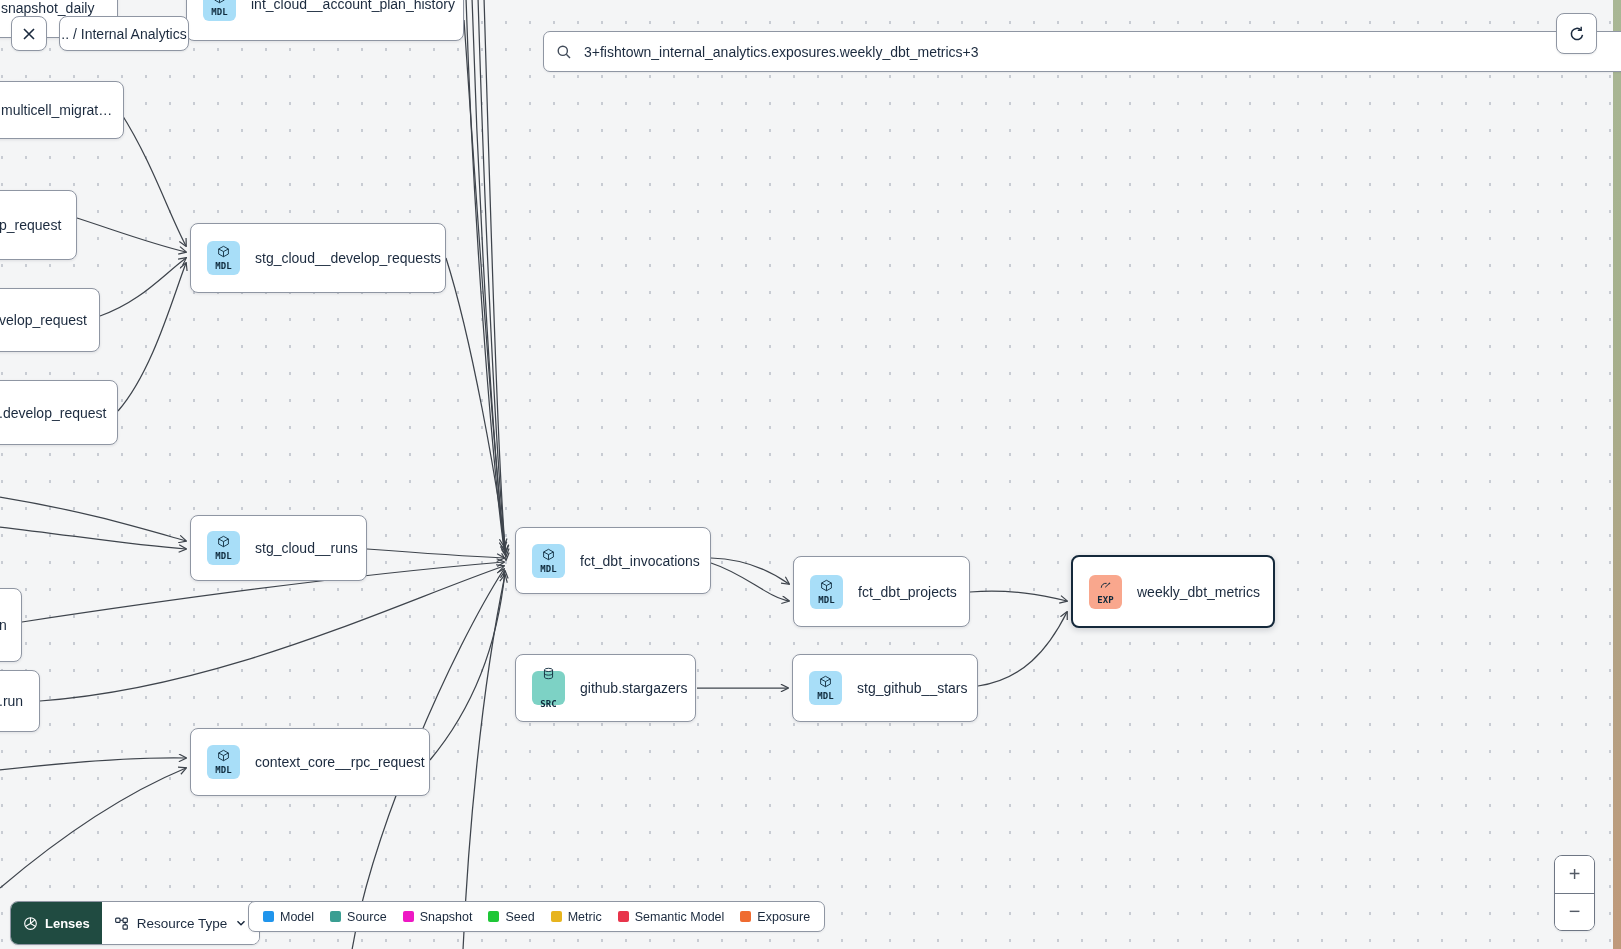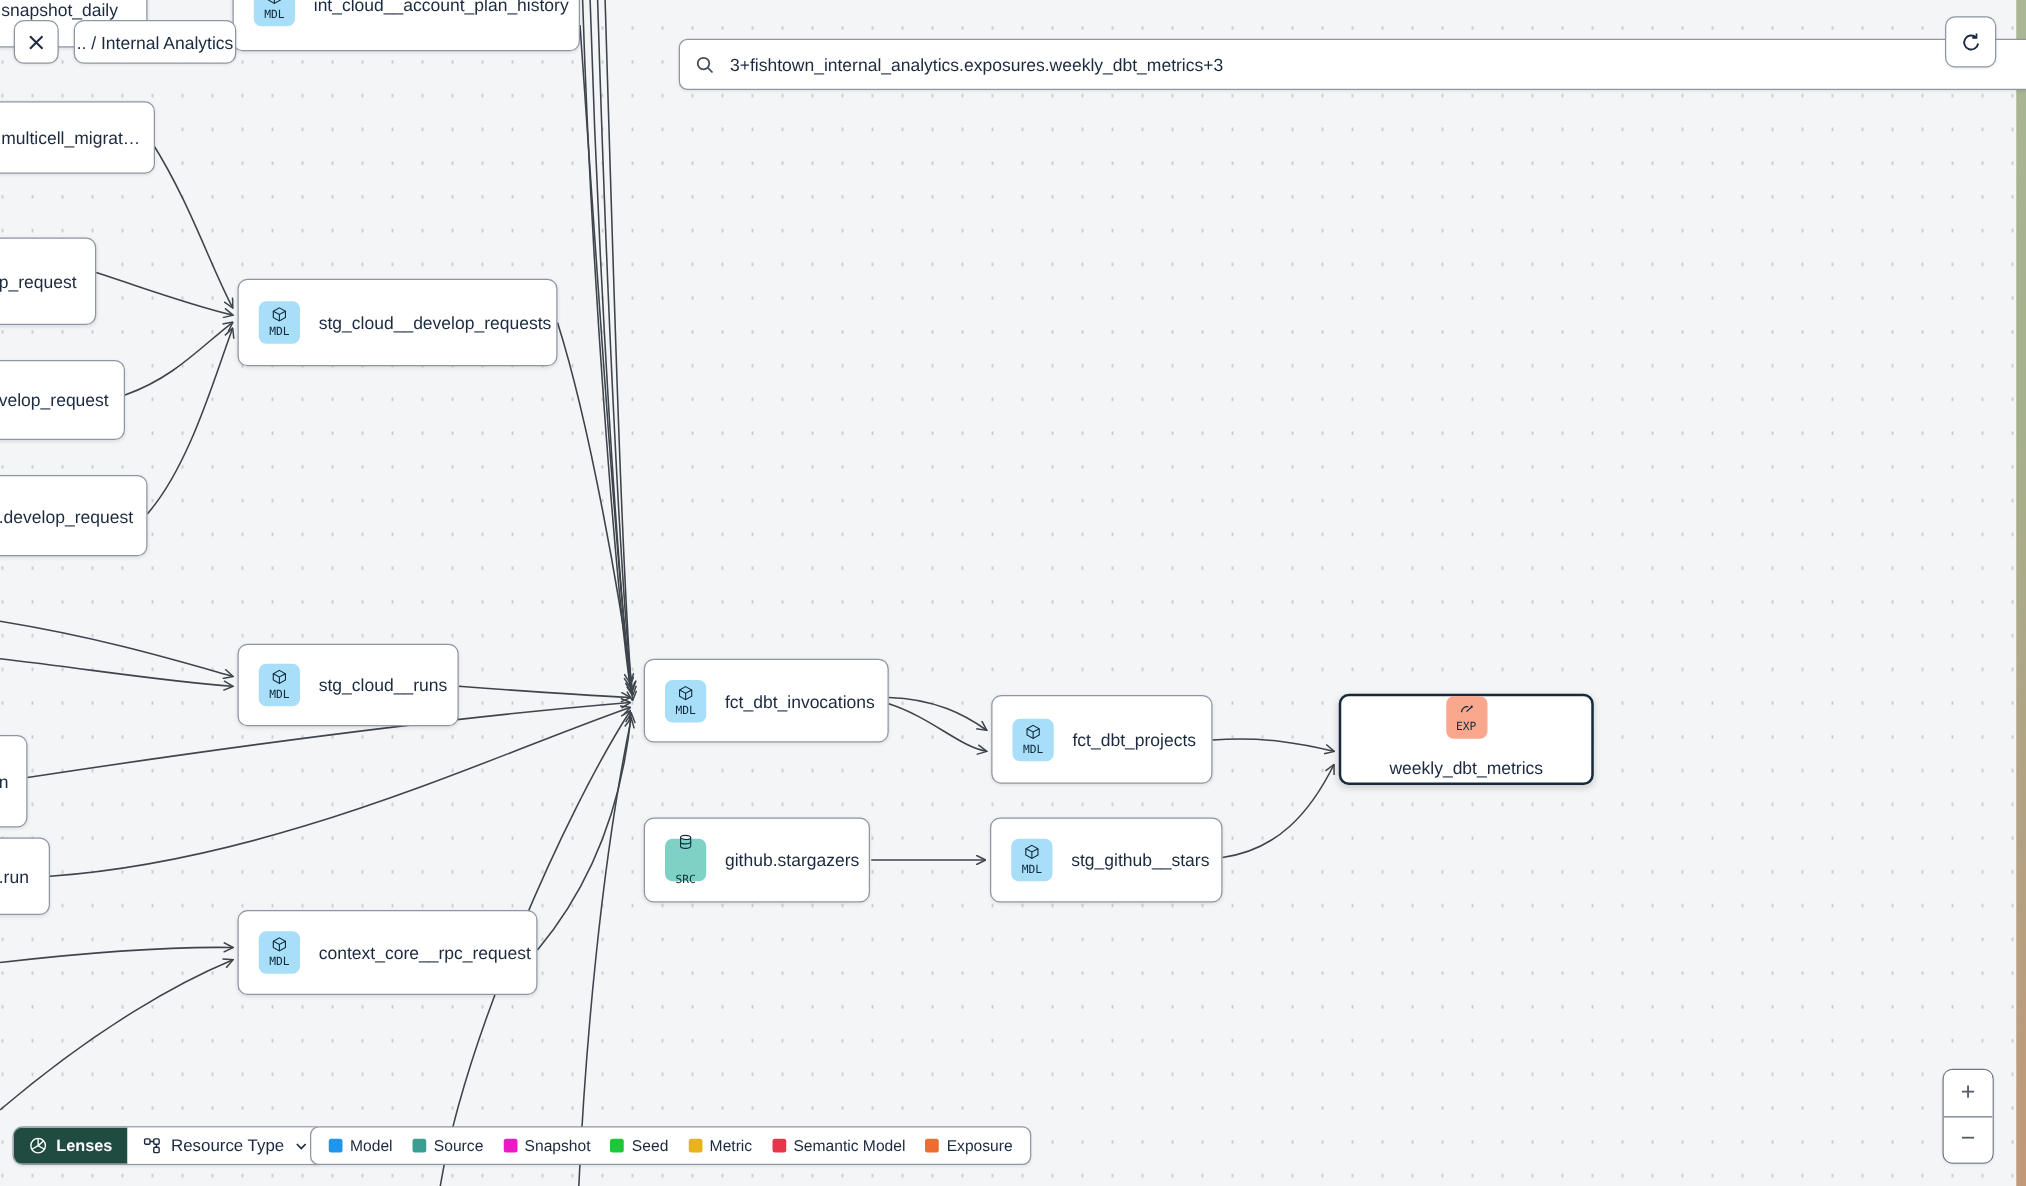--- a/index.html
+++ b/index.html
@@ -11,46 +11,46 @@
   .wallpaper-strip{position:absolute;right:0;top:0;width:8px;height:949px;
     background:linear-gradient(180deg,#a9b795 0%,#a5b08c 35%,#b3a183 70%,#c0997a 100%);}
   
   .edges{position:absolute;left:0;top:0;z-index:1;}
   .edge{fill:none;stroke:#3E444C;stroke-width:1.25px;}
   
   .node{position:absolute;z-index:2;background:#fff;border:1px solid #8F96A3;
     border-radius:8px;display:flex;align-items:center;gap:15px;padding:0 16px;
     box-sizing:border-box;box-shadow:0 1px 3px rgba(16,24,40,.10);cursor:pointer;}
   .node.partial{padding:0 14px;}
-  .node.selected{border:2px solid #15293B;box-shadow:0 2px 6px rgba(16,24,40,.18);flex-direction:column;}
+  .node.selected{border:2px solid #15293B;box-shadow:0 2px 6px rgba(16,24,40,.18);}
   .node-label{font-size:14px;color:#1B2A3E;white-space:nowrap;}
   .badge{width:33px;height:34px;border-radius:6px;display:flex;flex-direction:column;
     align-items:center;justify-content:center;flex:0 0 auto;}
   .badge-mdl{background:#A8DEF8;}
   .badge-src{background:#7DD2C5;gap:16px;}
   .badge-exp{background:#F9A78D;}
   .badge-icon{width:13px;height:13px;display:block;}
   .badge-icon svg{width:13px;height:13px;display:block;}
   .badge-code{font-family:"DejaVu Sans Mono",monospace;font-size:9px;line-height:10px;
-    color:#0E2A3C;margin-top:3px;letter-spacing:0;}
+    color:#0E2A3C;margin-top:3px;letter-spacing:0;font-weight:bold;}
   
   .tbtn{position:absolute;z-index:10;background:#fff;border:1px solid #8F96A3;border-radius:8px;
     display:flex;align-items:center;justify-content:center;box-sizing:border-box;
     box-shadow:0 1px 2px rgba(16,24,40,.08);cursor:pointer;color:#1B2A3E;}
   .close-btn{left:11px;top:16px;width:36px;height:35px;}
   .breadcrumb-btn{left:59px;top:16px;width:130px;height:35px;font-size:14px;}
   .refresh-btn{left:1556px;top:13px;width:41px;height:41px;}
   .searchbar{position:absolute;z-index:10;left:543px;top:31px;width:1171px;height:41px;
     background:#fff;border:1px solid #8F96A3;border-radius:7px;display:flex;
     box-sizing:border-box;padding:0 12px;gap:10px;box-shadow:0 1px 2px rgba(16,24,40,.06);}
   .searchbar input{flex:1;border:none;outline:none;font-family:"Liberation Sans",sans-serif;
     font-size:14px;color:#1B2A3E;background:transparent;}
   .icon-btn{display:flex;align-items:center;justify-content:center;cursor:pointer;}
   
-  .lenses-group{position:absolute;z-index:10;left:10px;top:901px;height:31px;display:flex;
+  .lenses-group{position:absolute;z-index:10;left:10px;top:901px;height:44px;display:flex;
     border:1px solid #8F96A3;border-radius:8px;overflow:hidden;background:#fff;
     box-shadow:0 1px 2px rgba(16,24,40,.08);box-sizing:border-box;}
   .lenses-btn{background:#204B41;color:#fff;display:flex;align-items:center;gap:7px;
     padding:0 12px;font-size:13px;font-weight:bold;cursor:pointer;}
   .resource-type-btn{display:flex;align-items:center;gap:8px;padding:0 12px;font-size:13.5px;
     color:#1B2A3E;cursor:pointer;background:#fff;}
   .legend{position:absolute;z-index:10;left:248px;top:901px;height:31px;
     background:#fff;border:1px solid #8F96A3;border-radius:7px;display:flex;align-items:center;
     padding:0 14px;gap:16px;box-sizing:border-box;box-shadow:0 1px 2px rgba(16,24,40,.06);}
   .legend-item{display:flex;align-items:center;gap:6px;font-size:12.5px;color:#1B2A3E;

